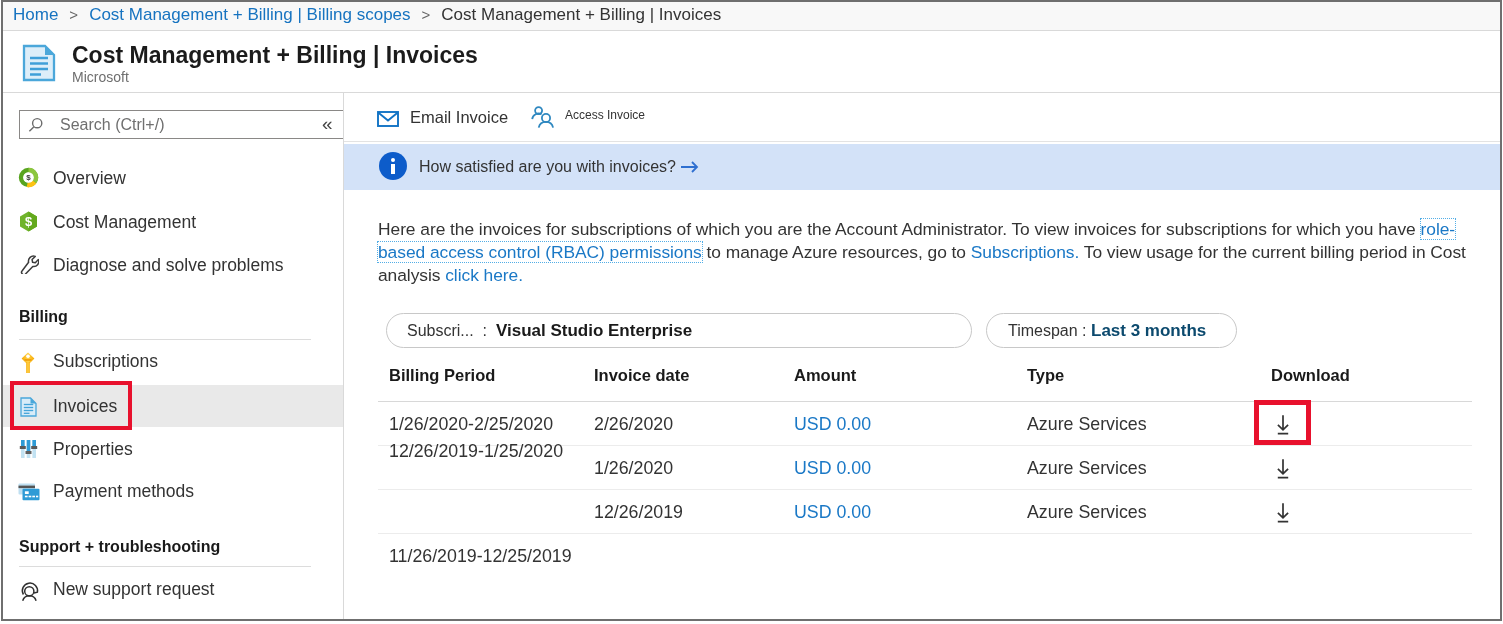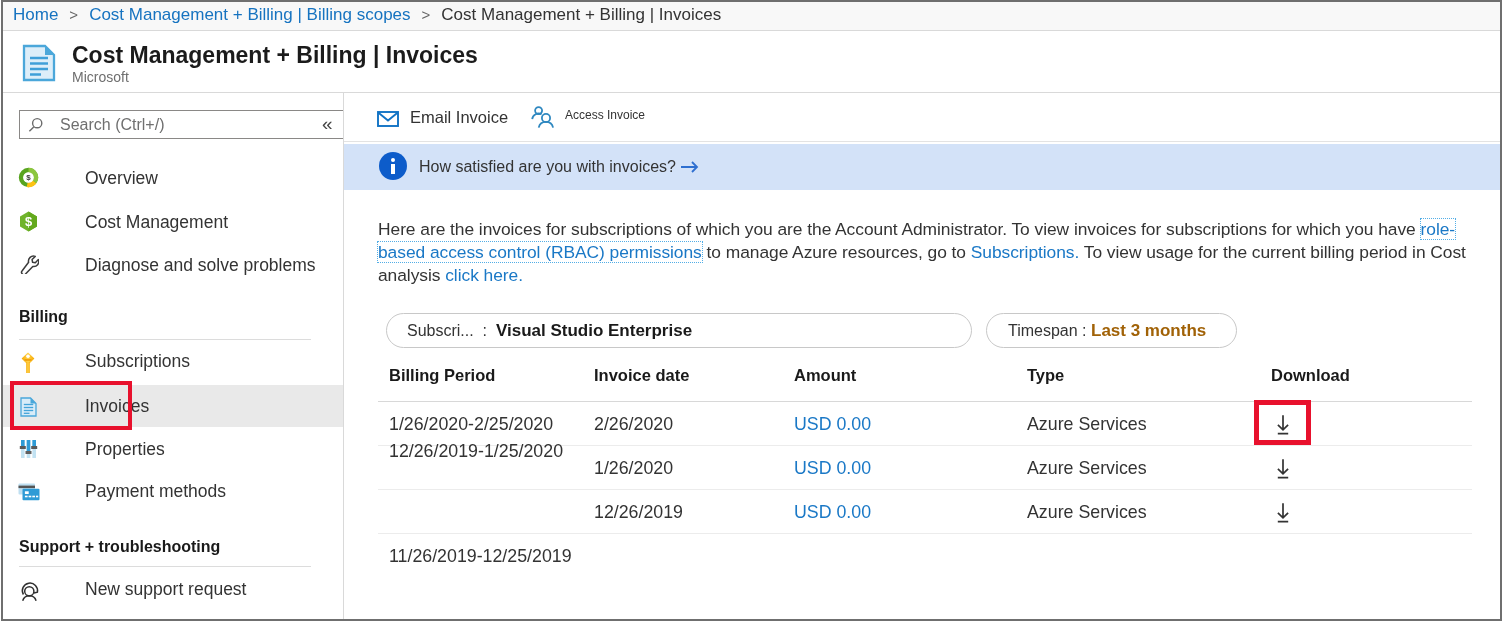--- a/index.html
+++ b/index.html
@@ -1,21 +1,21 @@
 <!DOCTYPE html>
 <html><head>
 <meta charset="utf-8">
 <style>
   * { margin:0; padding:0; box-sizing:border-box; }
   html,body { width:1503px; height:624px; background:#fff; font-family:"Liberation Sans",sans-serif; }
   .abs { position:absolute; }
   #page { position:absolute; left:1px; top:0; width:1501px; height:621px; border:2px solid #6f6f6f; background:#fff; }
   .cell { position:absolute; font-size:17.8px; color:#333; }
   .hdr  { position:absolute; font-size:16.5px; font-weight:bold; color:#1a1a1a; }
-  .menutext { position:absolute; left:50px; font-size:17.5px; color:#333;margin-left:32px; }
+  .menutext { position:absolute; left:50px; font-size:17.5px; color:#333; }
   .link { color:#1a78c6; }
 </style>
 </head>
 <body>
 <div id="page">
 
   <div class="abs" style="left:0;top:0;width:1497px;height:29px;background:#f8f8f8;border-bottom:1px solid #d9d9d9;">
     <div class="abs" style="left:10px;top:3px;font-size:17px;color:#333;white-space:nowrap;">
       <span class="link" style="color:#1673c0;">Home</span><span style="color:#666;padding:0 11px;font-size:15px;">&gt;</span><span class="link" style="color:#1673c0;">Cost Management + Billing | Billing scopes</span><span style="color:#666;padding:0 11px;font-size:15px;">&gt;</span><span style="color:#333;">Cost Management + Billing | Invoices</span>
     </div>
@@ -164,21 +164,21 @@
     <div class="abs" style="left:34px;top:126px;width:1130px;font-size:17.4px;line-height:23px;color:#333;letter-spacing:-0.05px;">
       Here are the invoices for subscriptions of which you are the Account Administrator. To view invoices for subscriptions for which you have <span class="link" style="outline:1px dotted #53aee6;">role-</span><br>
       <span class="link" style="outline:1px dotted #53aee6;">based access control (RBAC) permissions</span> to manage Azure resources, go to <span class="link">Subscriptions.</span> To view usage for the current billing period in Cost<br>
       analysis <span class="link">click here.</span>
     </div>
 
     <div class="abs" style="left:42px;top:220.5px;width:586px;height:35px;border:1px solid #c8c8c8;border-radius:17.5px;">
       <div class="abs" style="left:20px;top:7.5px;font-size:16px;color:#333;white-space:nowrap;">Subscri...&nbsp;&nbsp;:&nbsp;&nbsp;<b style="color:#1a1a1a;font-size:17px;">Visual Studio Enterprise</b></div>
     </div>
     <div class="abs" style="left:642px;top:220.5px;width:251px;height:35px;border:1px solid #c8c8c8;border-radius:17.5px;">
-      <div class="abs" style="left:21px;top:7.5px;font-size:16px;color:#333;white-space:nowrap;">Timespan :&nbsp;<b style="color:#a16207;font-size:17px;">Last 3 months</b></div>
+      <div class="abs" style="left:21px;top:7.5px;font-size:16px;color:#333;white-space:nowrap;">Timespan :&nbsp;<b style="color:#0c4a6e;font-size:17px;">Last 3 months</b></div>
     </div>
 
     <div class="abs" id="table" style="left:34px;top:274px;width:1097px;height:180px;">
       <div class="hdr" style="left:11px;top:0;">Billing Period</div>
       <div class="hdr" style="left:216px;top:0;">Invoice date</div>
       <div class="hdr" style="left:416px;top:0;">Amount</div>
       <div class="hdr" style="left:649px;top:0;">Type</div>
       <div class="hdr" style="left:893px;top:0;">Download</div>
       <div class="abs" style="left:0;top:35px;width:1094px;height:1px;background:#d8d8d8;"></div>
 

